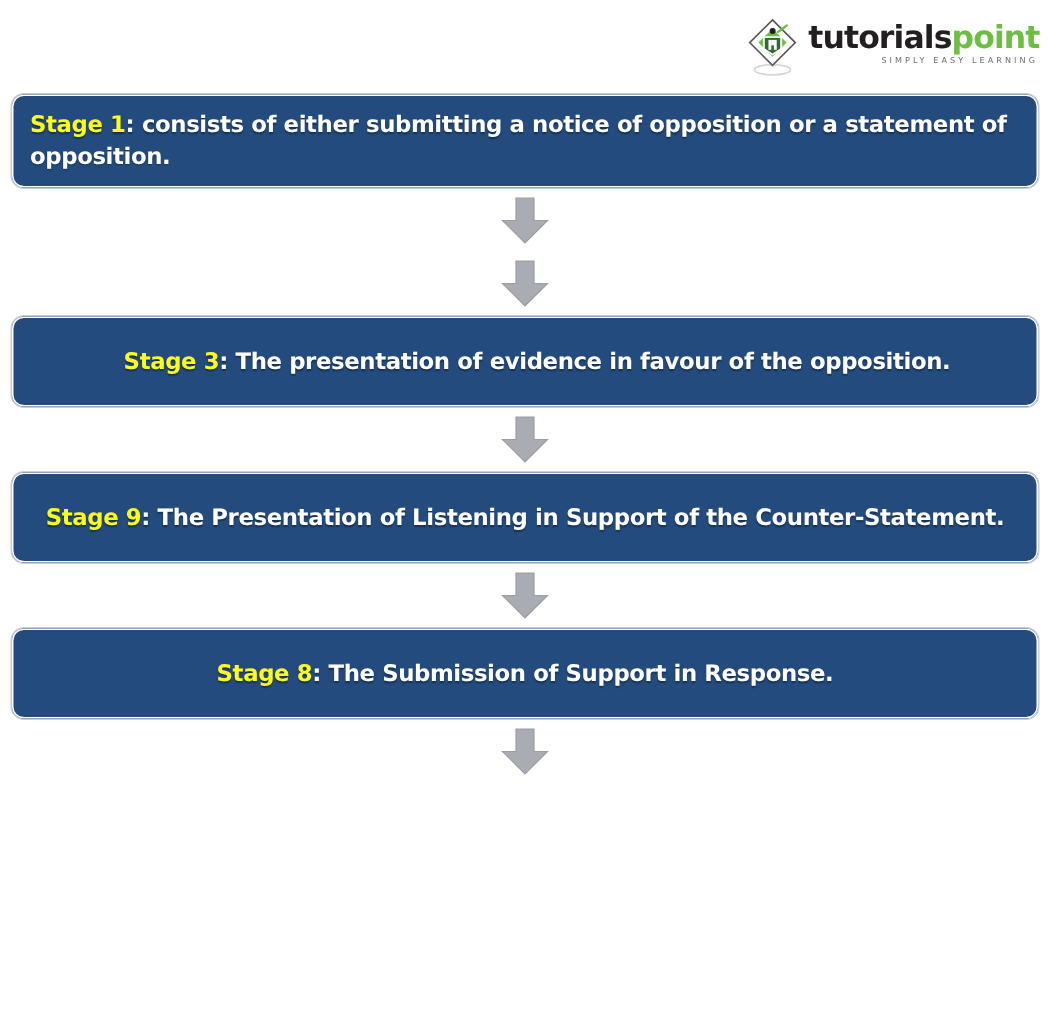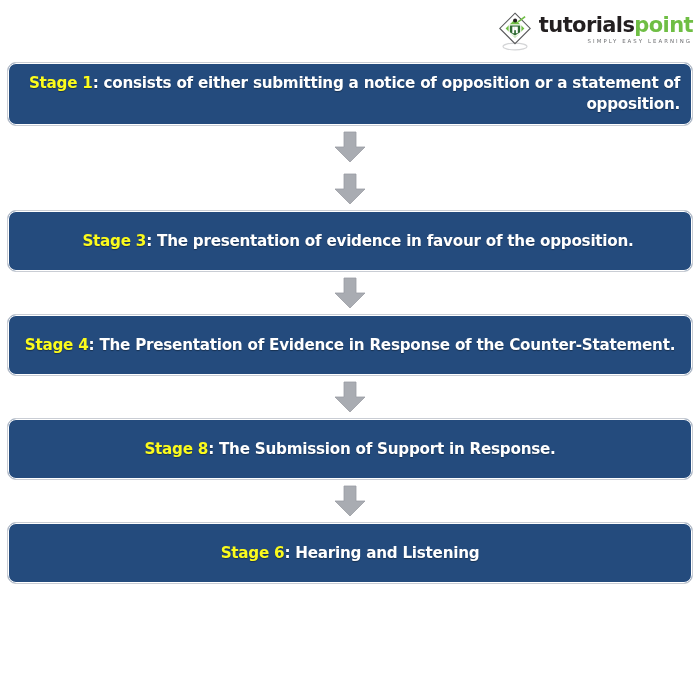--- a/index.html
+++ b/index.html
@@ -75,21 +75,21 @@
     position: relative;
     margin: 0 7px;
     background: #244b7d;
     border: 1px solid #c9cdd4;
     border-radius: 9px;
     box-shadow: 0 0 0 1px #ffffff inset;
     color: #ffffff;
     display: flex;
     align-items: center;
     justify-content: center;
-    text-align: right;
+    text-align: left;
     box-sizing: border-box;
     padding: 6px 12px;
   }
   .stage-text {
     font-family: "DejaVu Sans", sans-serif;
     font-weight: bold;
     font-size: 15.2px;
     line-height: 1.38;
     letter-spacing: -0.25px;
     color: #ffffff;
@@ -167,36 +167,33 @@
     <div class="stage-text"><span class="stage-label">Stage 3</span><span>:  </span><span>The presentation of evidence in favour of the opposition.</span></div>
   </div>
 
   <div class="arrow-wrap">
     <svg class="arrow" viewBox="0 0 34 32" xmlns="http://www.w3.org/2000/svg">
       <polygon points="11,1 23,1 23,16 32,16 17,31 2,16 11,16" fill="#a9acb2" stroke="#9a9da3" stroke-width="0.8"></polygon>
     </svg>
   </div>
 
   <div class="stage-box stage-4">
-    <div class="stage-text"><span class="stage-label">Stage 4</span><span>:  </span><span>The Presentation of Evidence in Response of the Counter-Statement.</span></div>
+    <div class="stage-text"><span class="stage-label">Stage 9</span><span>:  </span><span>The Presentation of Listening in Support of the Counter-Statement.</span></div>
   </div>
 
   <div class="arrow-wrap">
     <svg class="arrow" viewBox="0 0 34 32" xmlns="http://www.w3.org/2000/svg">
       <polygon points="11,1 23,1 23,16 32,16 17,31 2,16 11,16" fill="#a9acb2" stroke="#9a9da3" stroke-width="0.8"></polygon>
     </svg>
   </div>
 
   <div class="stage-box stage-5">
     <div class="stage-text"><span class="stage-label">Stage 8</span><span>:  </span><span>The Submission of Support in Response.</span></div>
   </div>
 
   <div class="arrow-wrap">
     <svg class="arrow" viewBox="0 0 34 32" xmlns="http://www.w3.org/2000/svg">
       <polygon points="11,1 23,1 23,16 32,16 17,31 2,16 11,16" fill="#a9acb2" stroke="#9a9da3" stroke-width="0.8"></polygon>
     </svg>
   </div>
 
-  <div class="stage-box stage-6">
-    <div class="stage-text"><span class="stage-label">Stage 6</span><span>: </span><span>Hearing and Listening</span></div>
-  </div>
 
 </div>
 
 </body></html>

